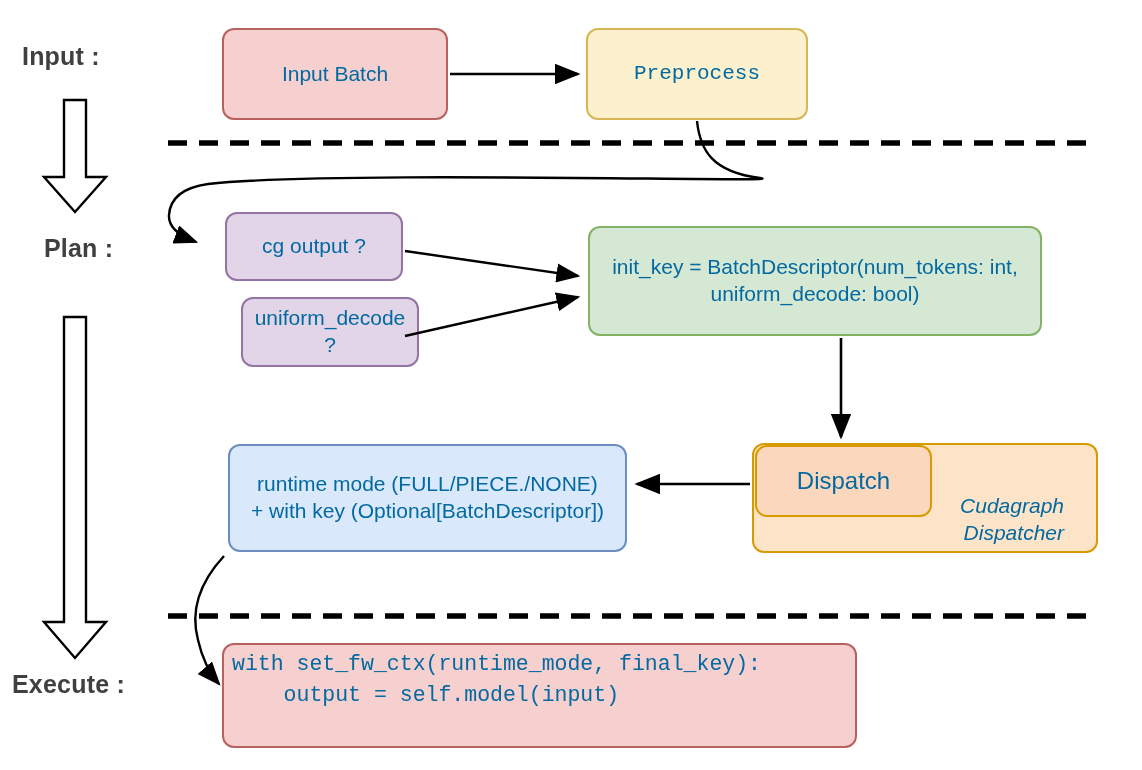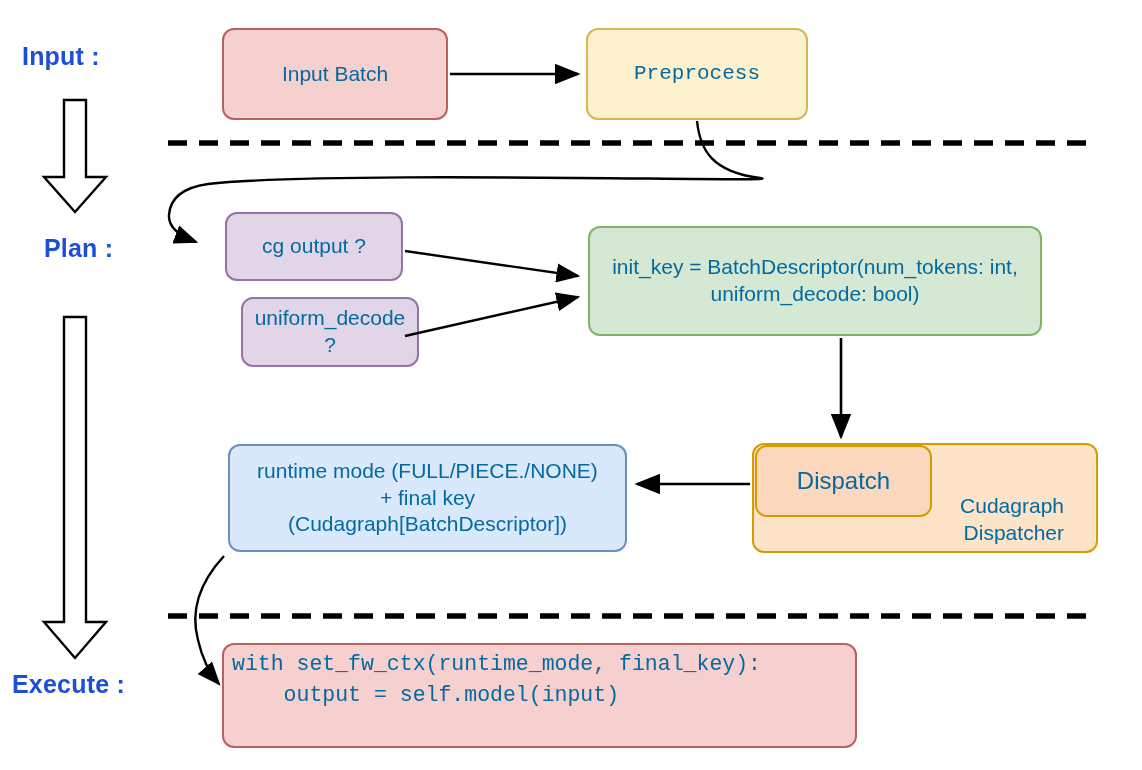--- a/index.html
+++ b/index.html
@@ -15,21 +15,21 @@
     width: 1142px;
     height: 770px;
     background: #ffffff;
     overflow: hidden;
   }
   .stage-label {
     position: absolute;
     font-family: "Liberation Sans", sans-serif;
     font-weight: bold;
     font-size: 25px;
-    color: #1d4ed8;
+    color: #404040;
     white-space: nowrap;
     letter-spacing: 0.2px;
   }
   .node {
     position: absolute;
     box-sizing: border-box;
     border-radius: 12px;
     border-width: 2px;
     border-style: solid;
     display: flex;
@@ -50,21 +50,21 @@
     text-align: left;
     padding-left: 8px;
     white-space: pre;
     line-height: 1.42;
   }
   .node-red   { background: #f6cfcf; border-color: #b9615e; }
   .node-yellow{ background: #fdf1cd; border-color: #d6b656; font-family: Liberation Mono, monospace; }
   .node-purple{ background: #e1d5e7; border-color: #9673a6; }
   .node-green { background: #d5e8d4; border-color: #82b366; }
   .node-blue  { background: #dae8fc; border-color: #6c8ebf; }
-  .node-orange-outer { background: #fde4c8; border-color: #d79b00; }
+  .node-orange-outer { background: #fde4c8; border-color: #d79b00; font-style: italic; }
   .node-orange-inner { background: #fbd7bd; border-color: #d79b00; }
   svg.overlay {
     position: absolute;
     left: 0;
     top: 0;
     width: 1142px;
     height: 770px;
     pointer-events: none;
   }
 </style>
@@ -94,21 +94,21 @@
 
   <div class="node node-orange-outer" style="left:752px; top:443px; width:346px; height:110px; justify-content:flex-end; padding-right:16px; flex-direction:column; align-items:flex-end;">
     <span style="margin-right:16px;">Cudagraph</span>
     <span style="margin-right:16px;">Dispatcher</span>
   </div>
 
   <div class="node node-orange-inner" style="left:755px; top:445px; width:177px; height:72px; font-size:24px;">Dispatch</div>
 
   <div class="node node-blue" style="left:228px; top:444px; width:399px; height:108px; flex-direction:column;text-align:center;">
     <span>runtime mode (FULL/PIECE./NONE)</span>
-    <span>+ final key (Cudagraph[BatchDescriptor])</span>
+    <span>+ with key (Optional[BatchDescriptor])</span>
   </div>
 
   <div class="node node-red code" style="left:222px; top:643px; width:635px; height:105px; flex-direction:column; align-items:flex-start;">
     <span>with set_fw_ctx(runtime_mode, final_key):</span>
     <span>    output = self.model(input)</span>
   </div>
 
   <svg class="overlay" viewBox="0 0 1142 770" xmlns="http://www.w3.org/2000/svg">
     <defs>
       <marker id="arrowhead" markerWidth="10" markerHeight="8" refX="9" refY="4" orient="auto" markerUnits="strokeWidth">

